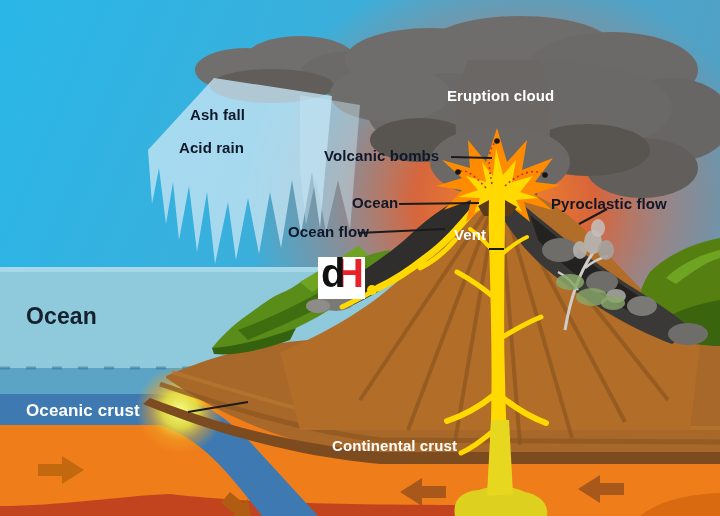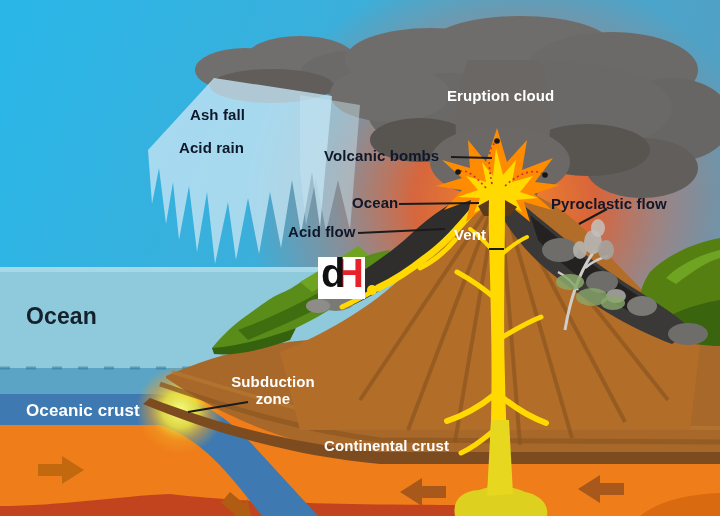--- a/index.html
+++ b/index.html
@@ -241,36 +241,32 @@
   <div class="label" style="left:190px;top:107px">Ash fall</div>
 
   <div class="label" style="left:179px;top:140px">Acid rain</div>
 
   <div class="label light" style="left:447px;top:88px">Eruption cloud</div>
 
   <div class="label" style="left:324px;top:148px">Volcanic bombs</div>
 
   <div class="label" style="left:352px;top:195px">Ocean</div>
 
-  <div class="label" style="left:288px;top:224px">Acid flow</div>
+  <div class="label" style="left:288px;top:224px">Ocean flow</div>
 
   <div class="label light" style="left:454px;top:227px">Vent</div>
 
   <div class="label" style="left:551px;top:196px">Pyroclastic flow</div>
 
   <div class="label big" style="left:26px;top:304px;color:#14202b">Ocean</div>
 
   <div class="label light mid" style="left:26px;top:402px">Oceanic crust</div>
 
-  <div class="label light" id="subduction-label" style="left:225px;top:374px">
-    <span>Subduction</span>
-    <span>zone</span>
-  </div>
-
-
-  <div class="label light" style="left:324px;top:438px">Continental crust</div>
+
+
+  <div class="label light" style="left:332px;top:438px">Continental crust</div>
 
   <div id="logo">
     <span class="l1">d</span>
     <span class="l2">H</span>
   </div>
 
 </div>
 
 </body></html>

